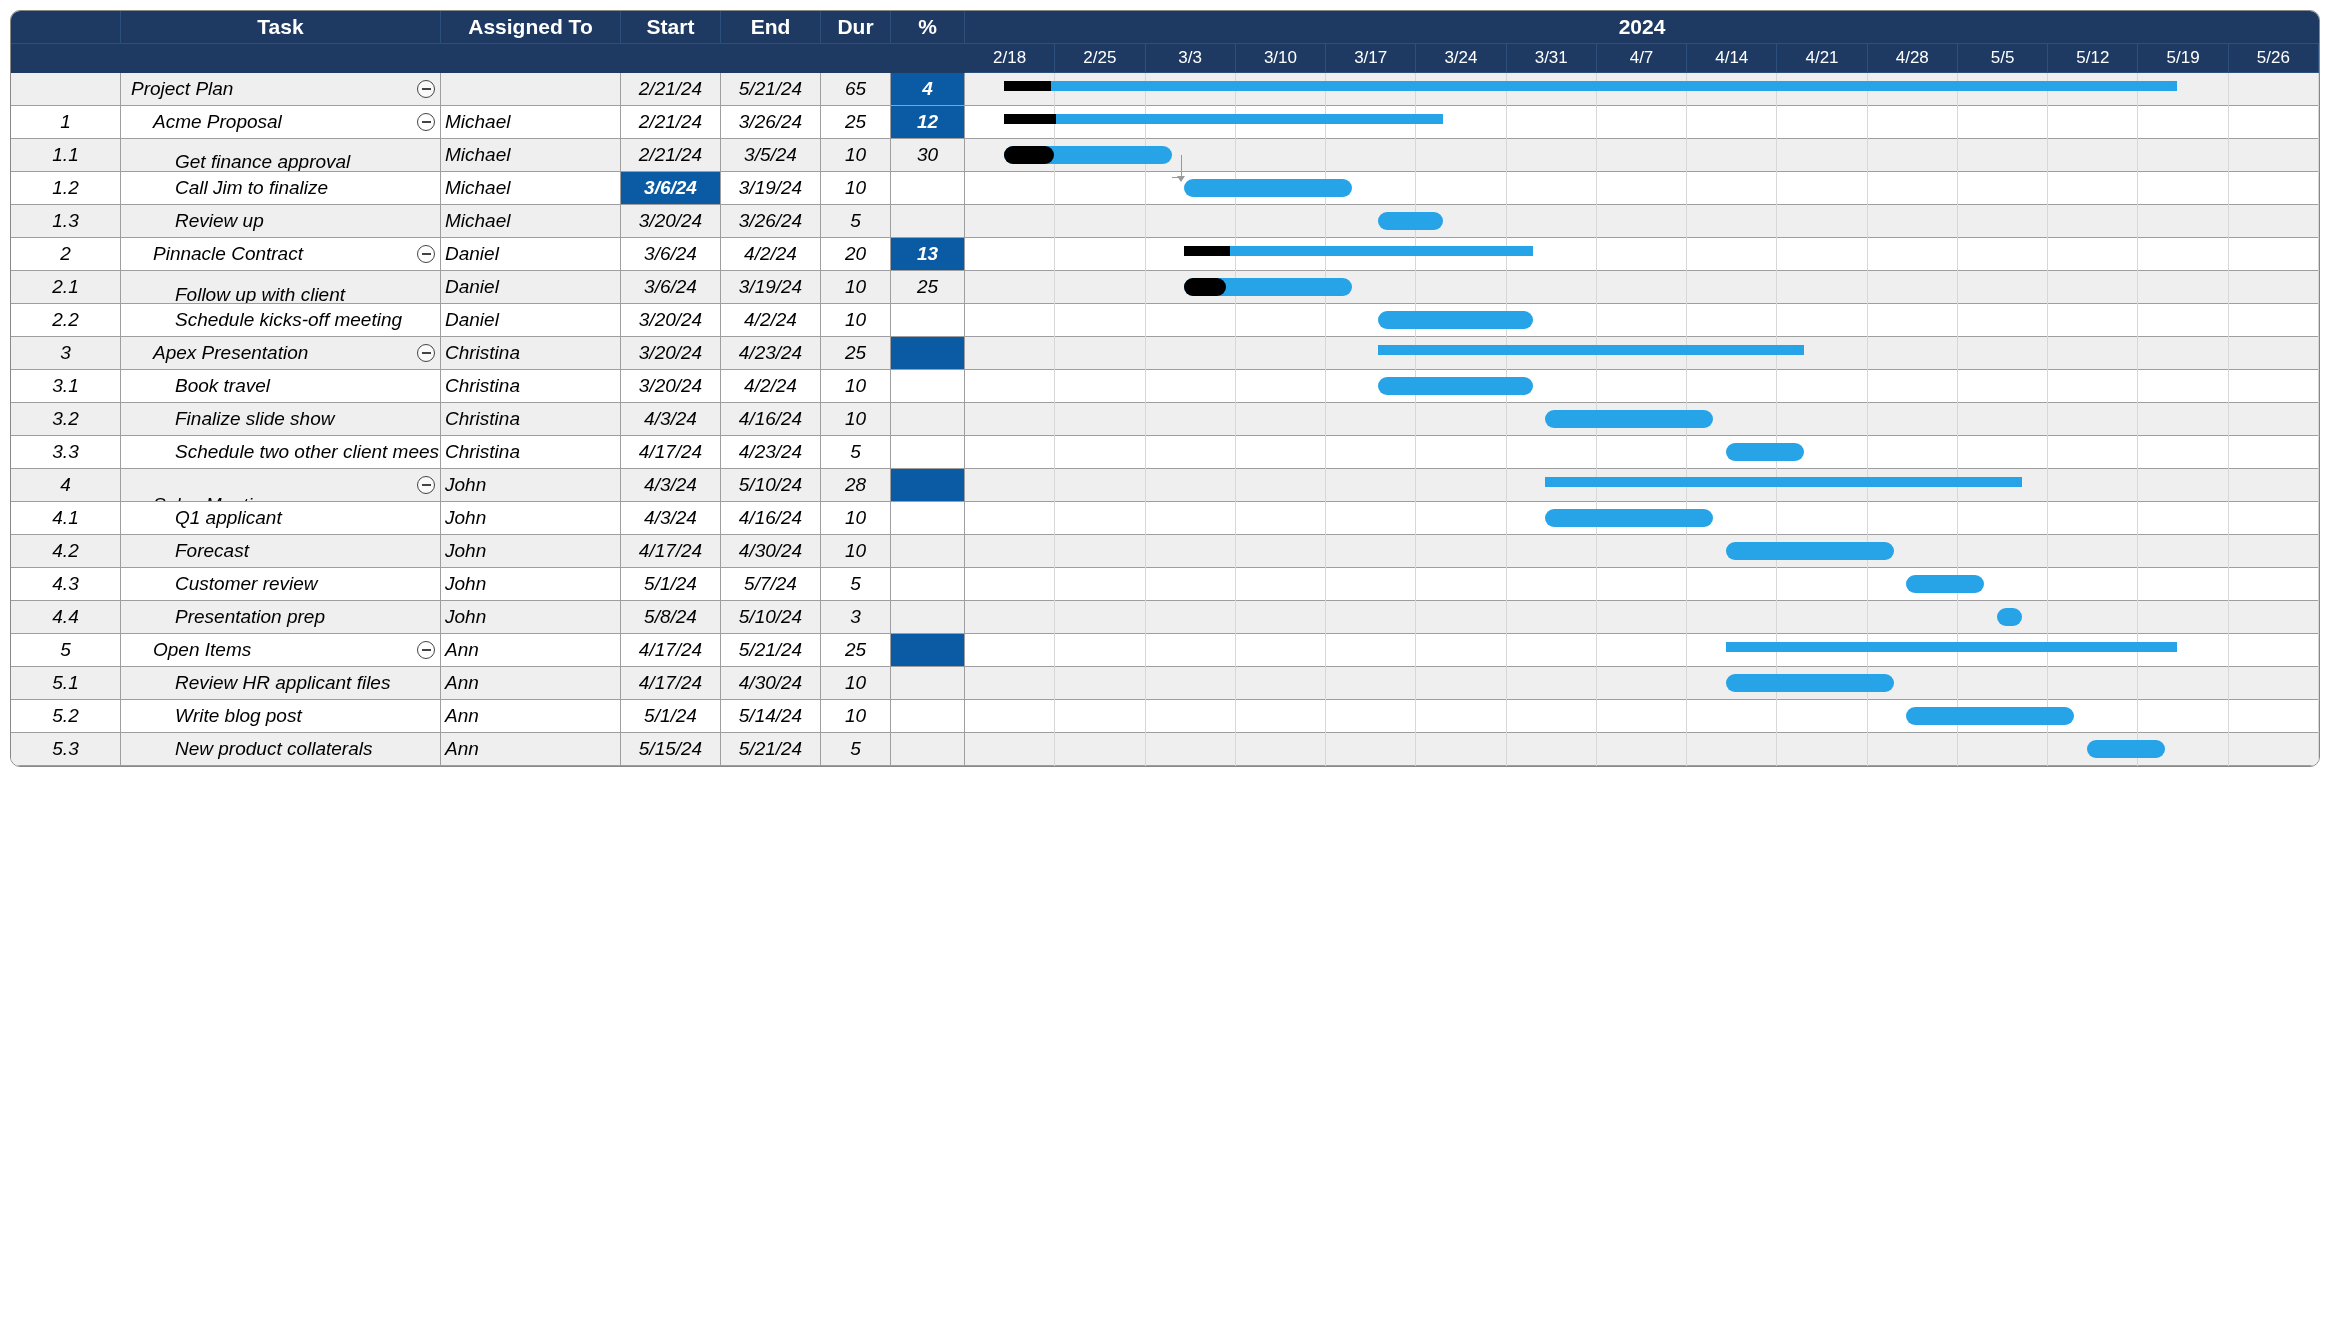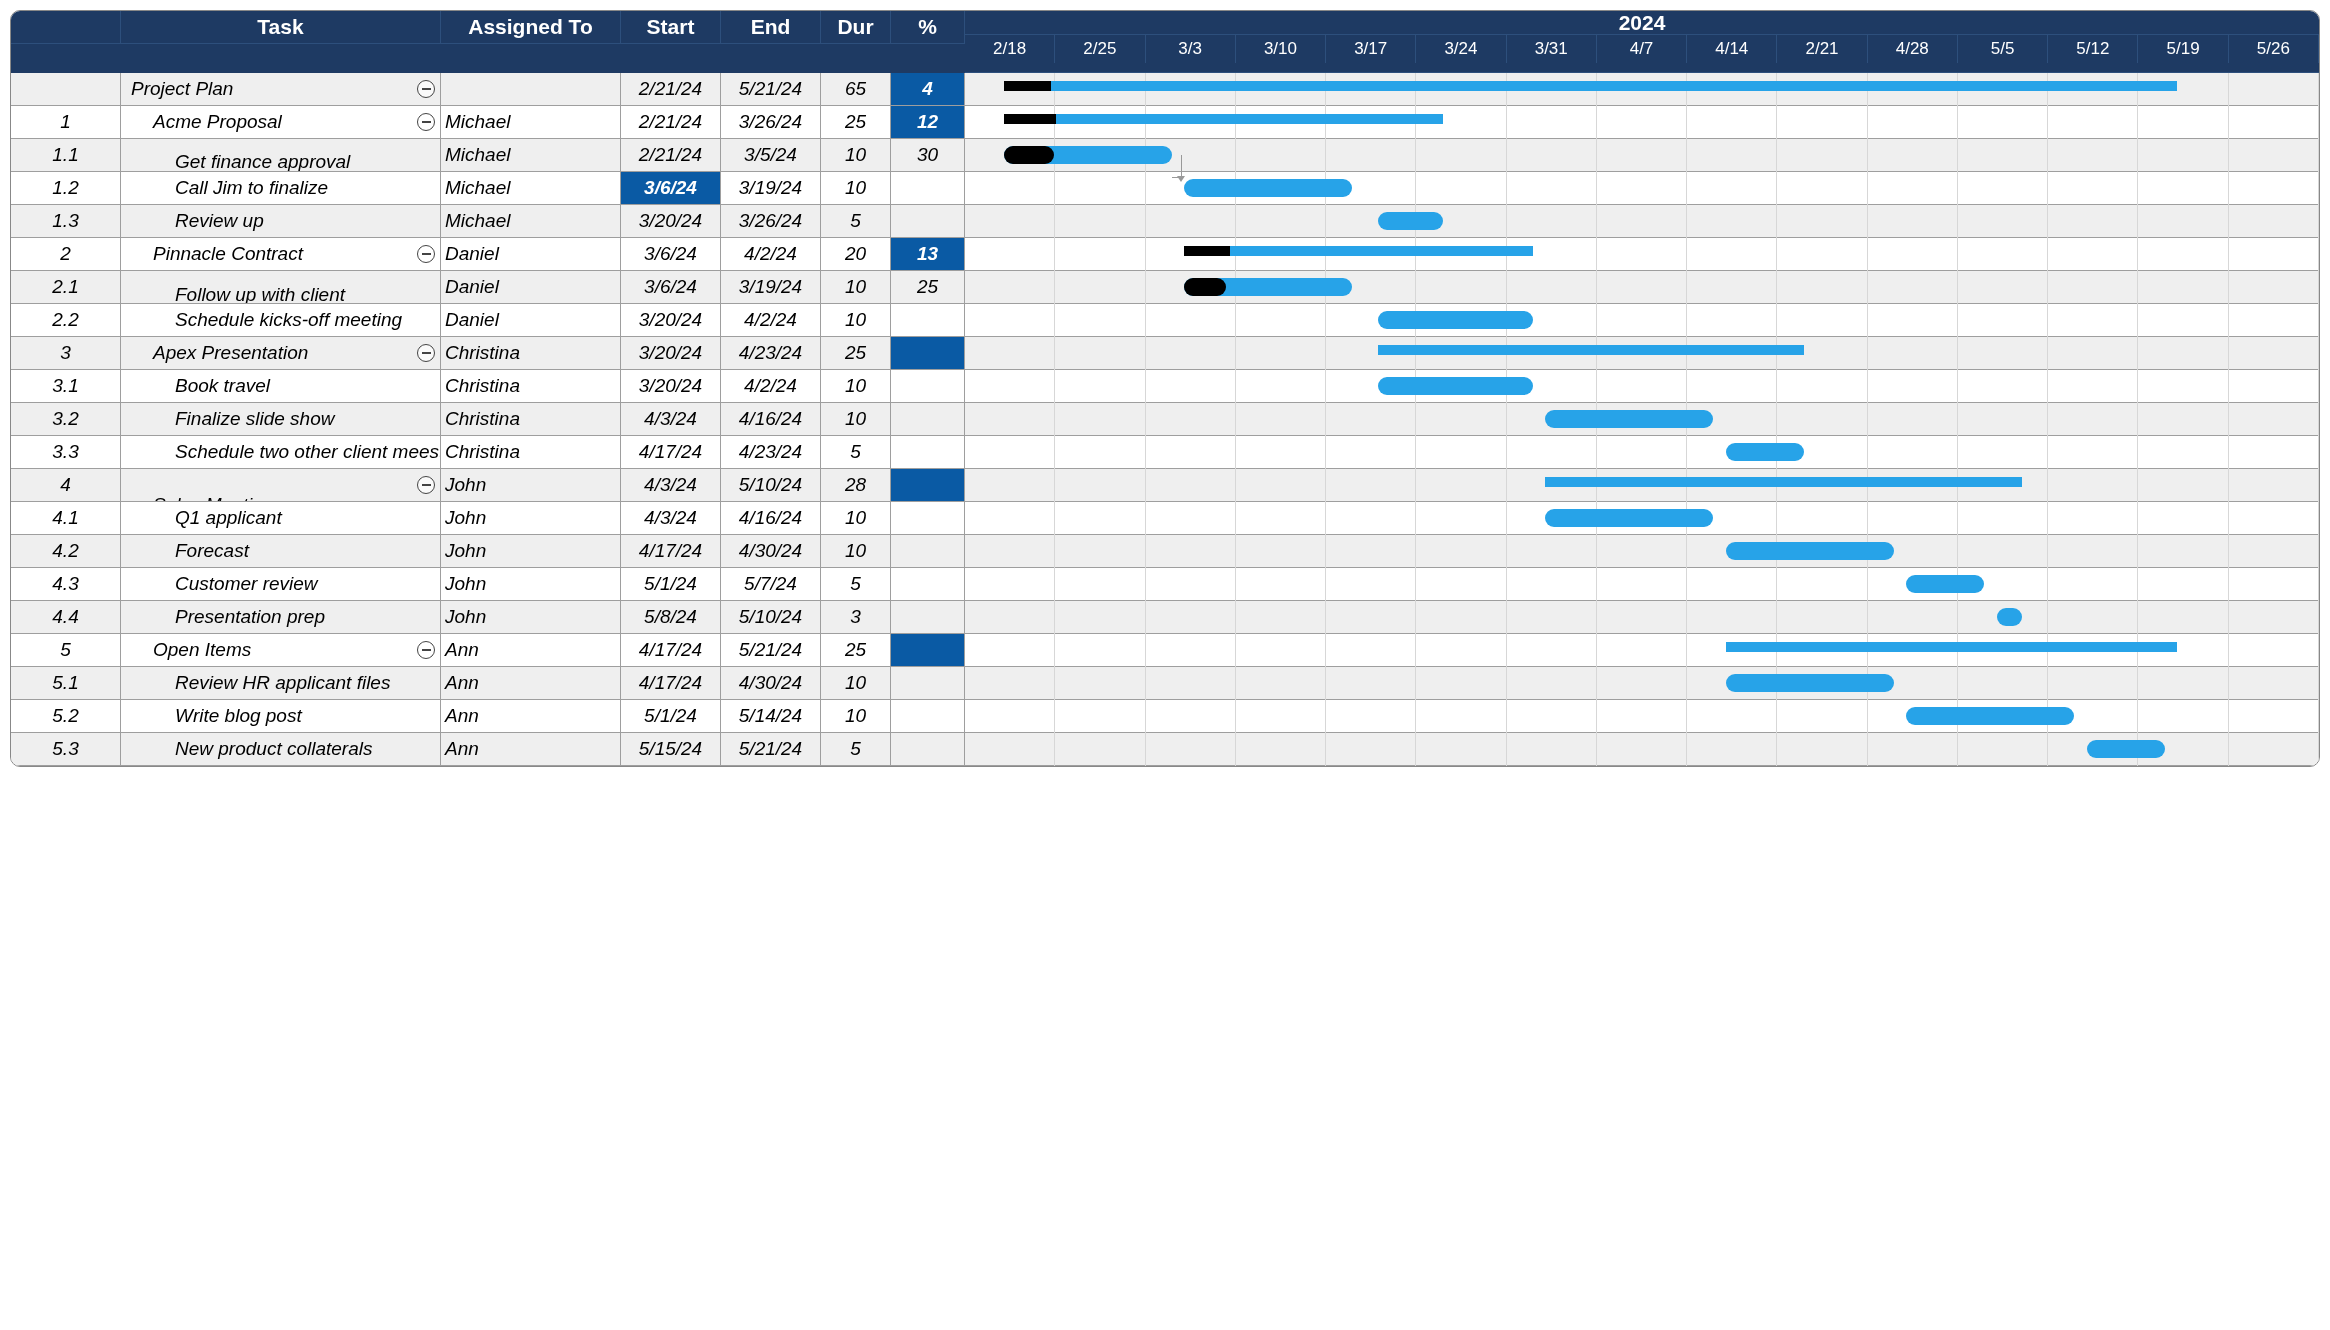--- a/index.html
+++ b/index.html
@@ -57,21 +57,21 @@
   .start-hl{background:var(--accent) !important;color:#fff;font-weight:600;}
   .collapse{
     position:absolute;right:5px;top:50%;transform:translateY(-50%);
     width:18px;height:18px;border:1.5px solid #444;border-radius:50%;
     display:flex;align-items:center;justify-content:center;font-size:14px;line-height:1;
     background:rgba(255,255,255,0.7);
   }
   .collapse::before{content:"";width:9px;height:1.6px;background:#444;display:block;}
   
   .tl-hdr{display:flex;flex-direction:column;flex:1;}
-  .tl-year{height:24px;display:flex;align-items:center;justify-content:center;border-bottom:1px solid #2d4f7c;font-size:21px;font-weight:600;}
+  .tl-year{height:34px;display:flex;align-items:center;justify-content:center;border-bottom:1px solid #2d4f7c;font-size:21px;font-weight:600;}
   .tl-days{height:28px;display:flex;}
   .tl-days .d{flex:1;border-right:1px solid #2d4f7c;display:flex;align-items:center;justify-content:center;font-size:17px;min-width:0;}
   
   .chart-grid{position:absolute;inset:0;display:flex;}
   .chart-grid .g{flex:1;border-right:1px solid #d7d7d7;}
   
   .chart-rows{position:absolute;inset:0;}
   .chart-rows .zr{height:var(--row-h);border-bottom:1px solid var(--grid);}
   
   .bars{position:absolute;inset:0;}
@@ -123,21 +123,21 @@
       <div class="tl-days" id="tl-days">
           <div class="d">2/18</div>
           <div class="d">2/25</div>
           <div class="d">3/3</div>
           <div class="d">3/10</div>
           <div class="d">3/17</div>
           <div class="d">3/24</div>
           <div class="d">3/31</div>
           <div class="d">4/7</div>
           <div class="d">4/14</div>
-          <div class="d">2/21</div>
+          <div class="d">4/21</div>
           <div class="d">4/28</div>
           <div class="d">5/5</div>
           <div class="d">5/12</div>
           <div class="d">5/19</div>
           <div class="d">5/26</div>
         </div>
     </div>
   </div>
 
   <div class="row" style="align-items:flex-start;">

